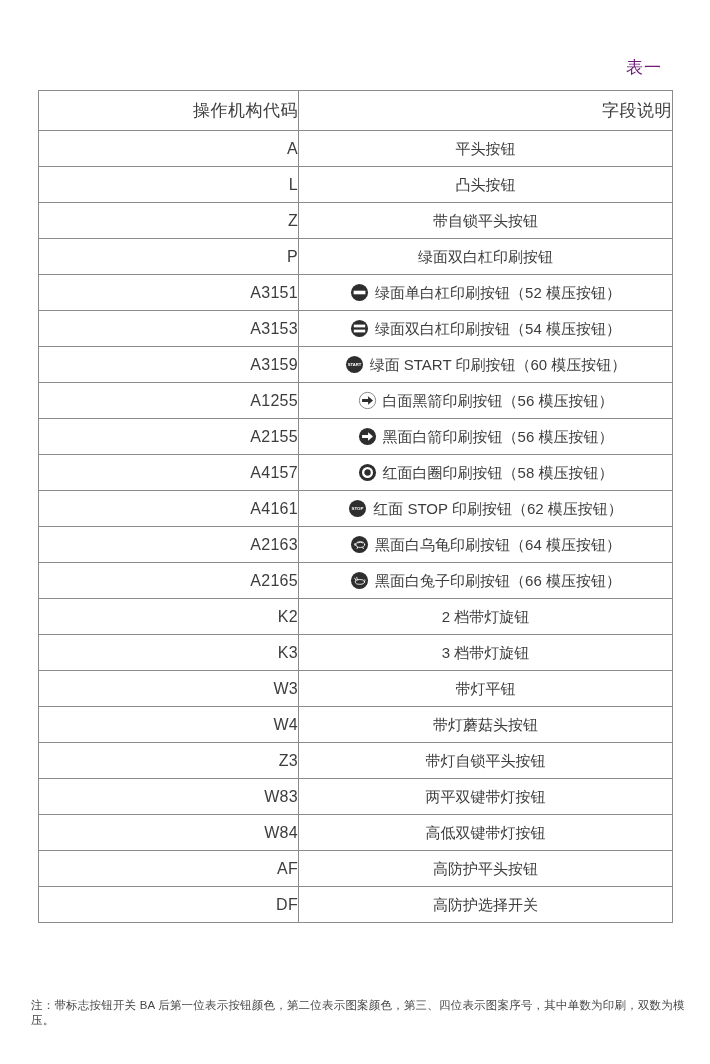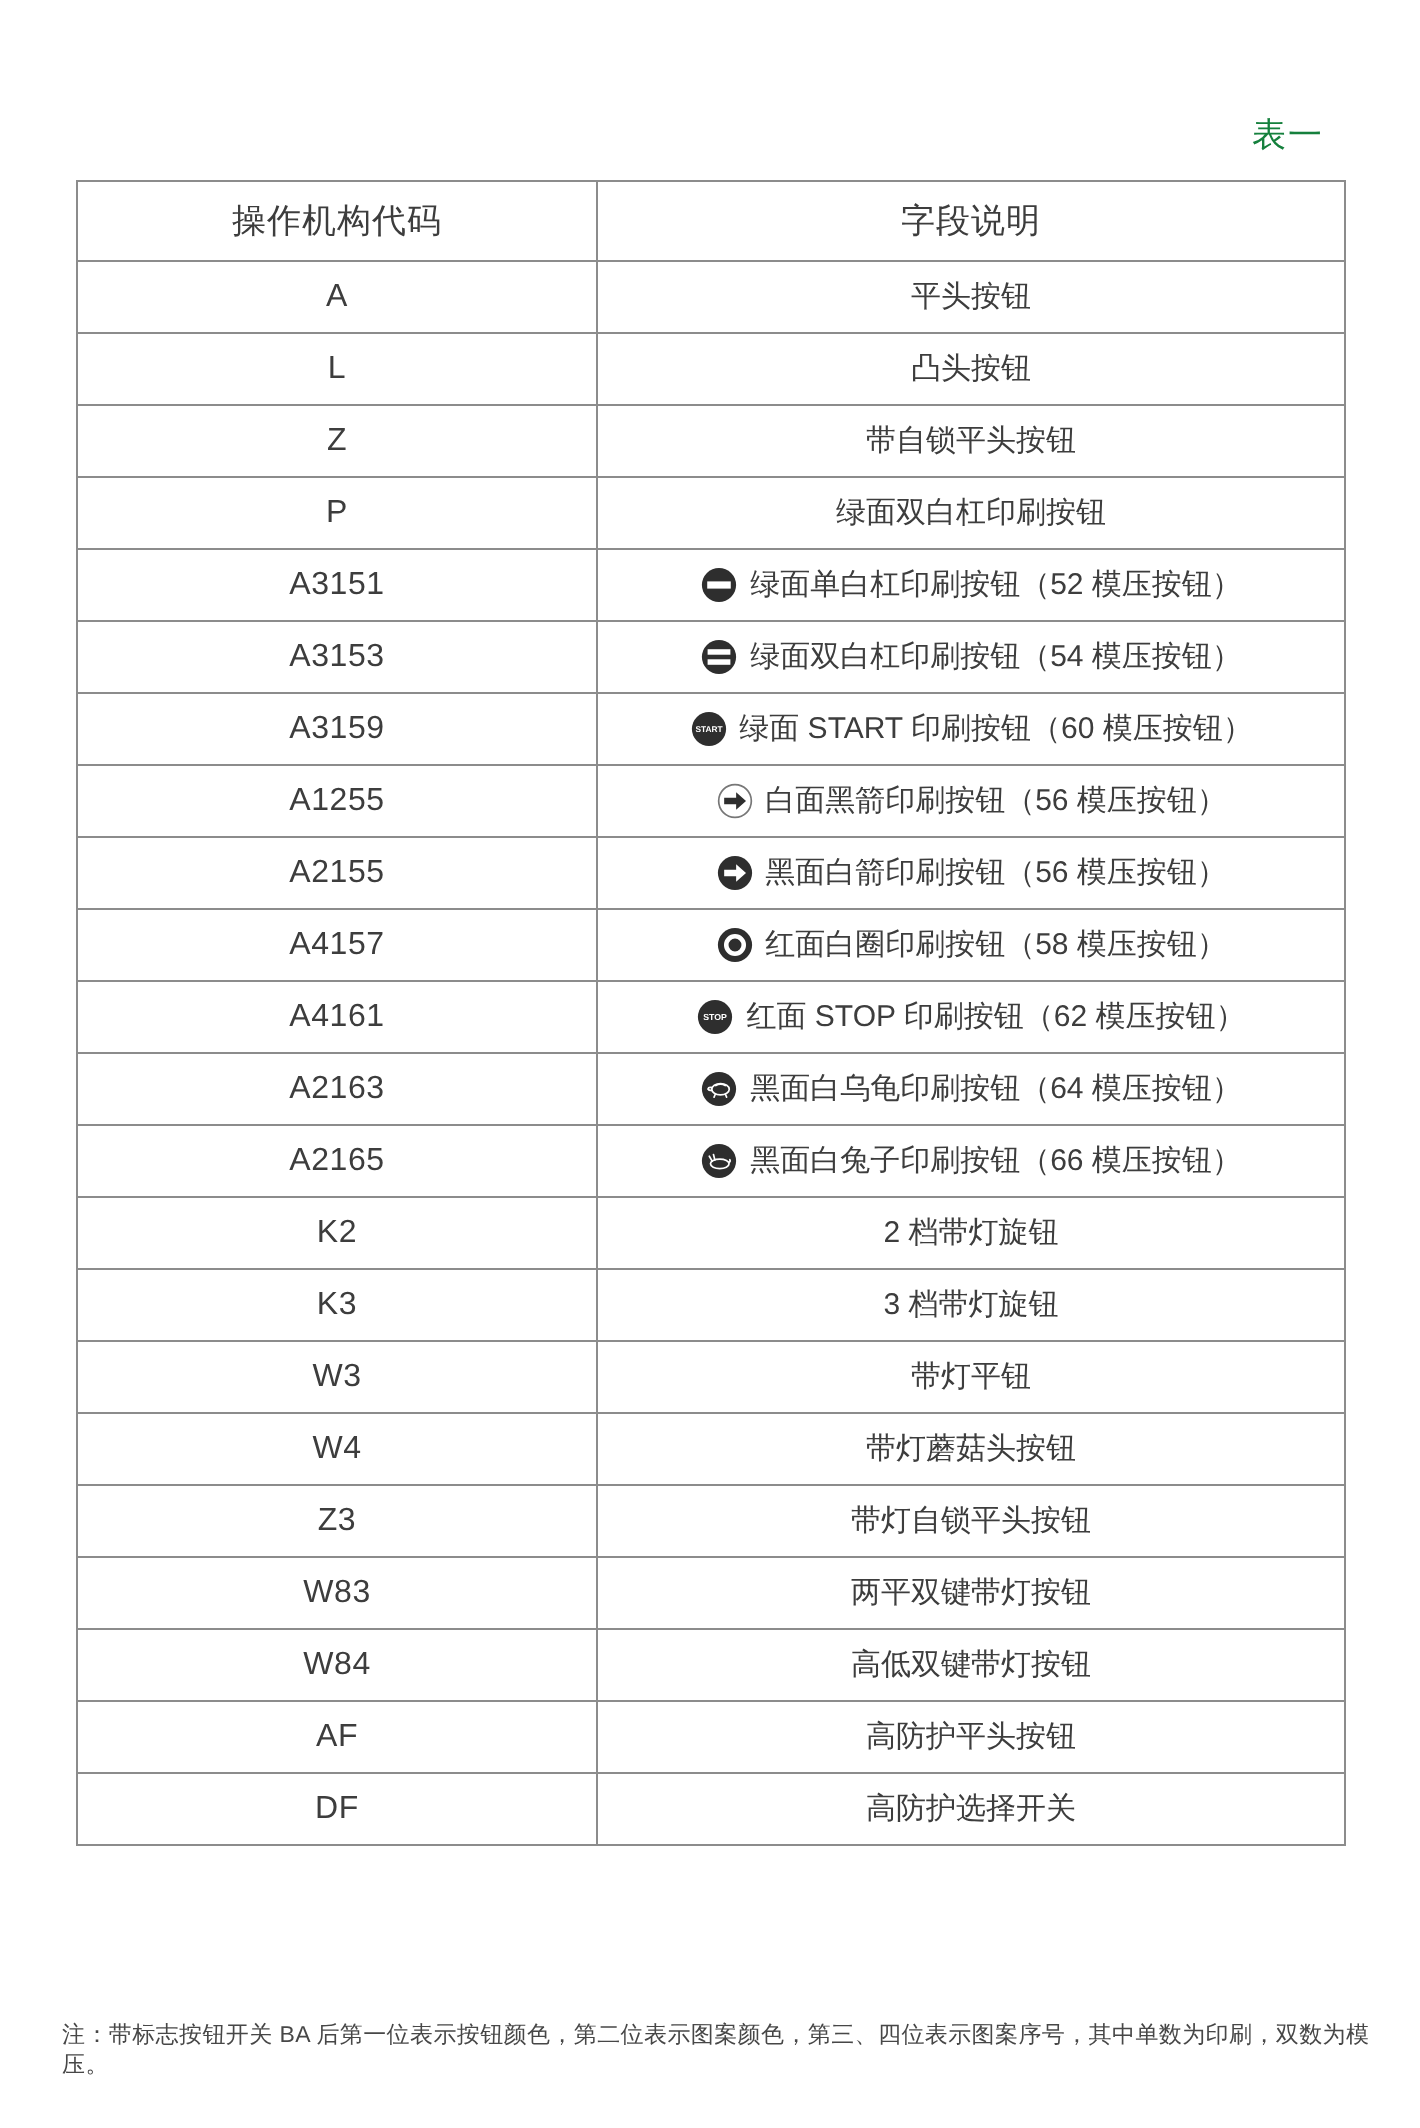--- a/index.html
+++ b/index.html
@@ -13,37 +13,37 @@
     width: 710px;
     height: 1064px;
     background: #ffffff;
     overflow: hidden;
   }
   .page-title {
     position: absolute;
     top: 56px;
     right: 48px;
     font-size: 17px;
-    color: #15803d;
+    color: #701a75;
     letter-spacing: 1px;
   }
   .table-wrap {
     position: absolute;
     left: 38px;
     top: 90px;
     width: 634px;
   }
   table.spec-table {
     border-collapse: collapse;
     width: 634px;
     table-layout: fixed;
   }
   .spec-table th, .spec-table td {
     border: 1px solid #8c8c8c;
-    text-align: center;
+    text-align: right;
     vertical-align: middle;
     color: #3d3d3d;
     padding: 0;
   }
   .spec-table th {
     height: 39px;
     font-size: 17px;
     font-weight: 400;
     letter-spacing: 0.5px;
   }
@@ -72,21 +72,20 @@
   }
   .icon svg { display: block; }
   .footnote {
     position: absolute;
     left: 31px;
     top: 998px;
     width: 660px;
     font-size: 11.5px;
     color: #474747;
     letter-spacing: 0.2px;
-    margin-top: 12px;
   }
 </style>
 </head>
 <body>
 
 <div class="page">
   <div class="page-title">表一</div>
 
   <div class="table-wrap">
     <table class="spec-table">

